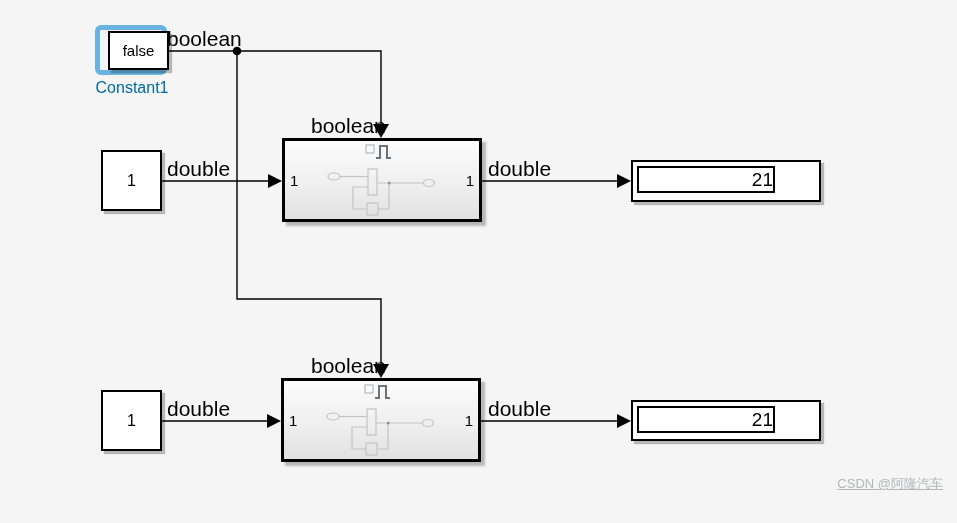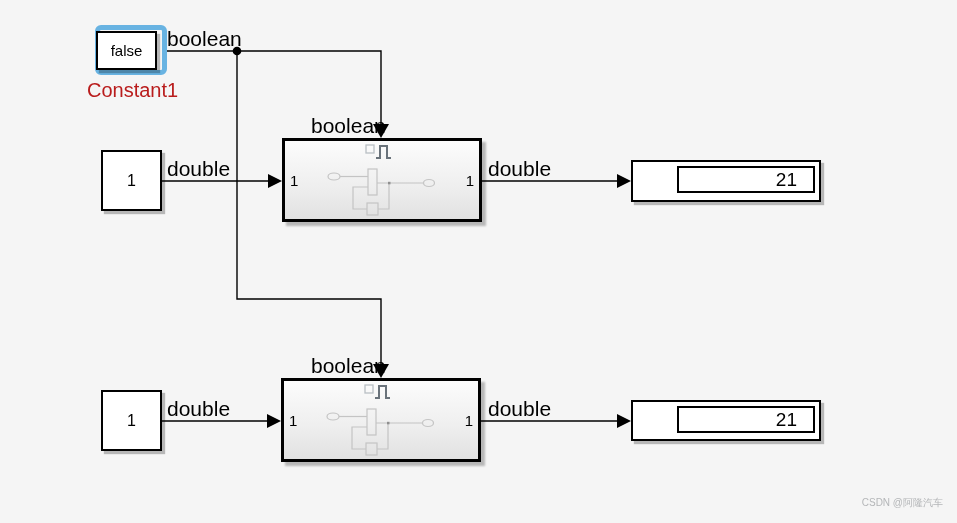--- a/index.html
+++ b/index.html
@@ -33,37 +33,37 @@
   .port-label {
     position:absolute; font-size:15px; color:#000; line-height:1;
   }
   .port-in  { left:5px; top:32px; }
   .port-out { right:5px; top:32px; }
 
   .sig-label {
     position:absolute; font-size:21px; color:#000; white-space:nowrap; line-height:1.1;
   }
   .block-label {
-    position:absolute; font-size:20px; color:#b91c1c; text-align:center; line-height:1.1;
+    position:absolute; font-size:16px; color:#0369a1; text-align:center; line-height:1.1;
   }
 
   .display-outer {
     position:absolute; box-sizing:border-box; background:#fff;
     border:2px solid #000; box-shadow:3px 3px 1px rgba(0,0,0,0.25);
   }
   .display-inner {
     position:absolute; box-sizing:border-box; background:#fff;
     border:2px solid #000;
     display:flex; align-items:center; justify-content:flex-end;
-    font-size:19px; color:#000; padding-right:16px;margin-left:40px;
+    font-size:19px; color:#000; padding-right:0;
   }
 
   .watermark {
-    position:absolute; right:14px; top:496px;
-    font-size:10px; color:#b4b6b8; white-space:nowrap;
+    position:absolute; right:14px; top:475px;
+    font-size:13px; color:#b4b6b8; white-space:nowrap;text-decoration:underline;
   }
 </style>
 </head>
 <body>
 
 <div class="canvas">
 
   <svg class="wires" viewBox="0 0 957 523" xmlns="http://www.w3.org/2000/svg">
     <g stroke="#000" stroke-width="1.4" fill="none">
       <path d="M163,51 H381 V125"></path>
@@ -76,21 +76,21 @@
     <circle cx="237" cy="51" r="4.3" fill="#000"></circle>
     <polygon points="373,124 389,124 381,138" fill="#000"></polygon>
     <polygon points="373,364 389,364 381,378" fill="#000"></polygon>
     <polygon points="268,174 268,188 282,181" fill="#000"></polygon>
     <polygon points="617,174 617,188 631,181" fill="#000"></polygon>
     <polygon points="267,414 267,428 281,421" fill="#000"></polygon>
     <polygon points="617,414 617,428 631,421" fill="#000"></polygon>
   </svg>
 
   <div class="sel-highlight" style="left:95px; top:25px; width:72px; height:50px;"></div>
-  <div class="block constant" style="left:96px; top:31px; width:61px; height:39px; font-size:15px;">
+  <div class="block constant" style="left:108px; top:31px; width:61px; height:39px; font-size:15px;">
     <span>false</span>
   </div>
   <div class="block-label" style="left:87px; top:79px; width:90px;">Constant1</div>
   <div class="sig-label" style="left:167px; top:27px;">boolean</div>
 
   <div class="block constant" style="left:101px; top:150px; width:61px; height:61px;">
     <span>1</span>
   </div>
   <div class="sig-label" style="left:167px; top:157px;">double</div>
 

